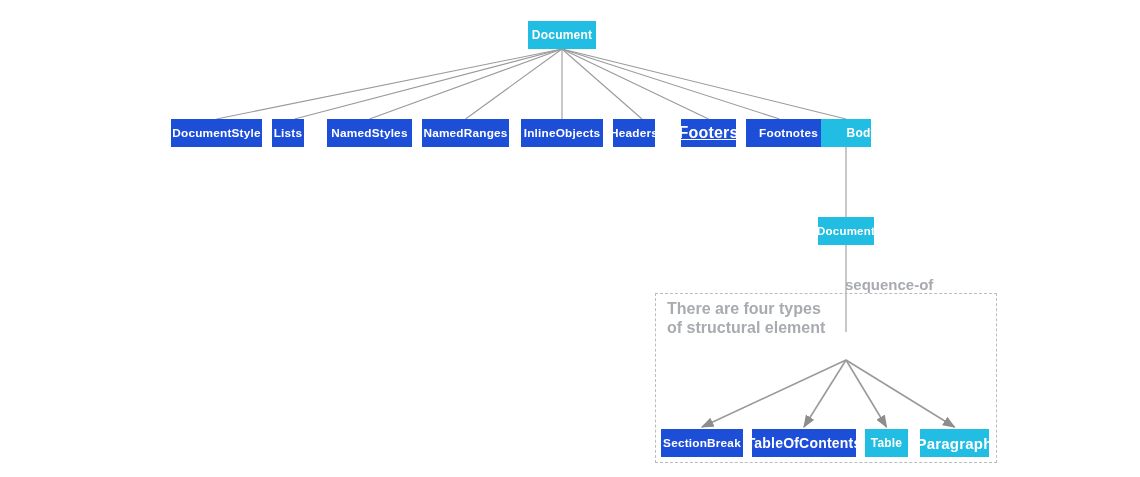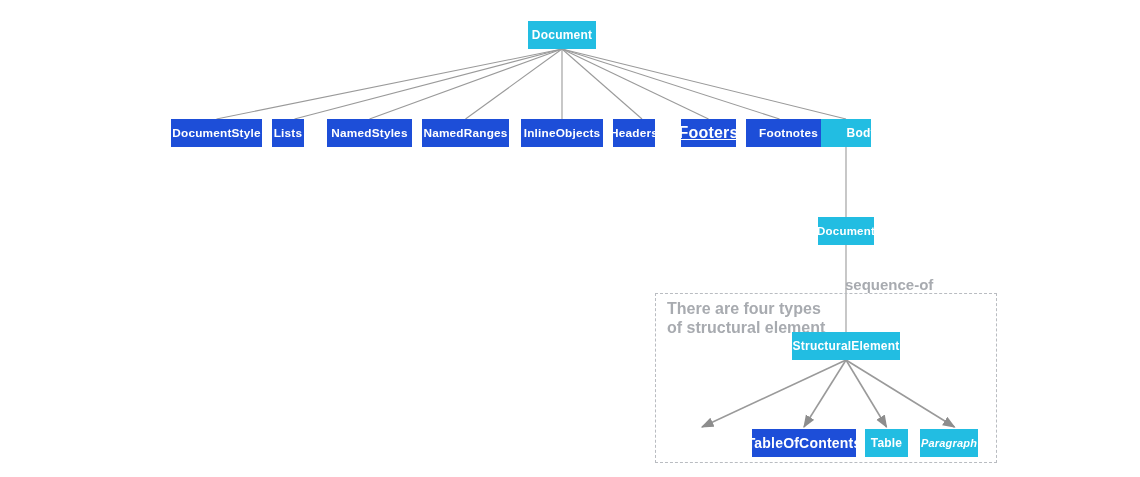--- a/index.html
+++ b/index.html
@@ -106,18 +106,18 @@
   <div class="node node-gray" id="node-document_style" style="left: 171px; top: 119px; width: 91px; height: 28px; font-size: 11.8px;">DocumentStyle</div>
   <div class="node node-gray" id="node-lists" style="left: 272px; top: 119px; width: 32px; height: 28px; font-size: 11.8px;">Lists</div>
   <div class="node node-gray" id="node-named_styles" style="left: 327px; top: 119px; width: 85px; height: 28px; font-size: 11.8px;">NamedStyles</div>
   <div class="node node-gray" id="node-inline_objects" style="left: 521px; top: 119px; width: 82px; height: 28px; font-size: 11.8px;">InlineObjects</div>
   <div class="node node-gray" id="node-named_ranges" style="left: 422px; top: 119px; width: 87px; height: 28px; font-size: 11.8px;">NamedRanges</div>
   <div class="node node-gray" id="node-headers" style="left: 613px; top: 119px; width: 42px; height: 28px; font-size: 11.8px;">Headers</div>
   <div class="node node-gray" id="node-footers" style="left: 681px; top: 119px; width: 55px; height: 28px; font-size: 16px; text-decoration: underline;">Footers</div>
   <div class="node node-gray" id="node-footnotes" style="left: 746px; top: 119px; width: 85px; height: 28px; font-size: 11.8px;">Footnotes</div>
   <div class="node node-cyan" id="node-body" style="left: 821px; top: 119px; width: 50px; height: 28px; font-size: 12px; padding-left: 32px;">Body</div>
   <div class="node node-cyan" id="node-content" style="left: 818px; top: 217px; width: 56px; height: 28px; font-size: 11.5px;">Document</div>
-  <div class="node node-cyan" id="node-structural_element" style="left: 792px; top: 332px; width: 108px; height: 28px; font-size: 12px;">StructuralElement</div>
+  <div class="node node-gray" id="node-section_break" style="left: 661px; top: 429px; width: 82px; height: 28px; font-size: 11.8px;">SectionBreak</div>
   <div class="node node-gray" id="node-table_of_contents" style="left: 752px; top: 429px; width: 104px; height: 28px; font-size: 14px;">TableOfContents</div>
   <div class="node node-cyan" id="node-table" style="left: 865px; top: 429px; width: 43px; height: 28px; font-size: 12px;">Table</div>
-  <div class="node node-cyan" id="node-paragraph" style="left: 920px; top: 429px; width: 58px; height: 28px; font-size: 11px; font-style: italic;">Paragraph</div>
+  <div class="node node-cyan" id="node-paragraph" style="left: 920px; top: 429px; width: 69px; height: 28px; font-size: 15px;">Paragraph</div>
 
 </div>
 
 </body></html>

